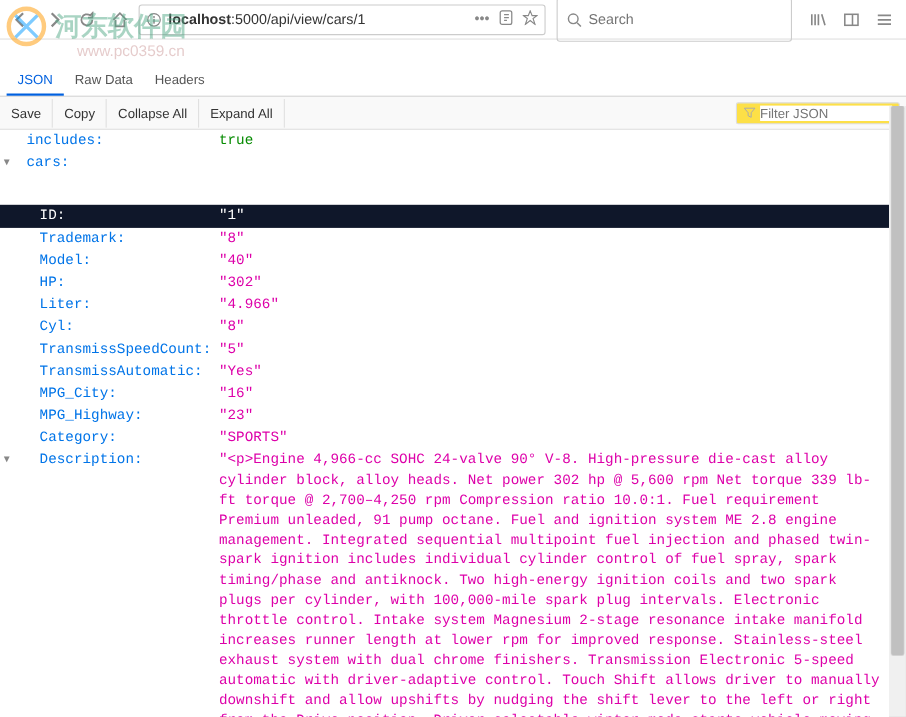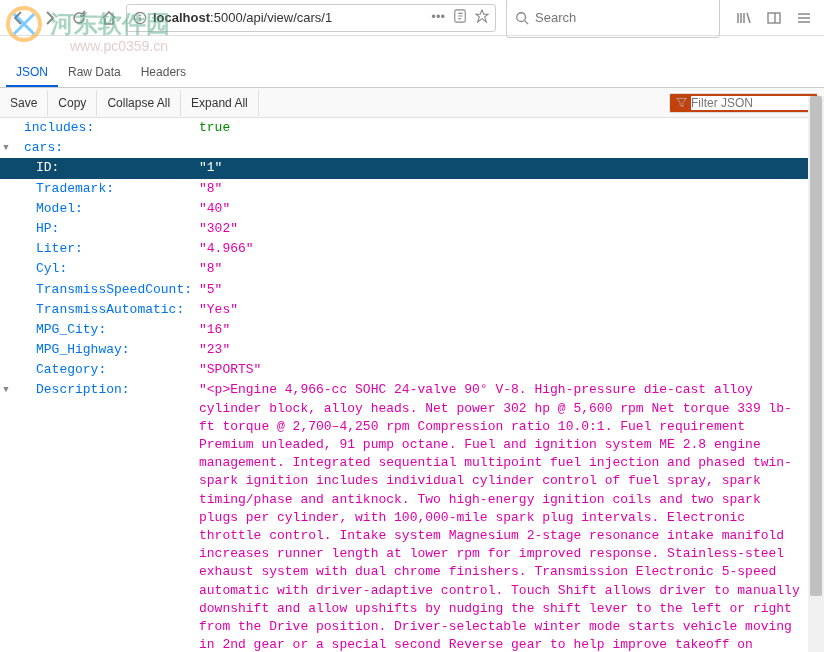--- a/index.html
+++ b/index.html
@@ -17,26 +17,26 @@
 .search-wrap input { border: none; outline: none; flex: 1; font-size: 13px; }
 .rt-icons { display: flex; gap: 2px; margin-left: 6px; }
 
 .tabs { height: 30px; display: flex; align-items: flex-end; border-bottom: 1px solid #ccc; padding-left: 6px; font-size: 12px; margin-top: 22px; }
 .tab { padding: 6px 10px; cursor: pointer; color: #555; border-bottom: 2px solid transparent; }
 .tab.active { color: #0060df; border-bottom-color: #0060df; }
 
 .act-bar { height: 30px; display: flex; align-items: center; border-bottom: 1px solid #e0e0e0; font-size: 12px; background: #f9f9f9; }
 .act { padding: 6px 10px; cursor: pointer; color: #333; border-right: 1px solid #e0e0e0; }
 .spacer { flex: 1; }
-.filter-wrap { display: flex; align-items: center; border: 1px solid #ddd; border-radius: 2px; margin: 3px 6px; padding: 2px 6px; gap: 4px; color: #aaa; background: #c2410c; }
+.filter-wrap { display: flex; align-items: center; border: 1px solid #ddd; border-radius: 2px; margin: 3px 6px; padding: 2px 6px; gap: 4px; color: #aaa; background: #fde047; }
 .filter-wrap input { border: none; outline: none; font-size: 12px; width: 120px; }
 
 .json-area { height: calc(652px - 36px - 30px - 30px); overflow-y: auto; font-family: "Consolas", "Courier New", monospace; font-size: 13px; line-height: 1.4; padding-bottom: 10px; }
 .row { display: flex; padding: 1px 0; align-items: flex-start; }
-.row.sel { background: #0c4a6e; }
+.row.sel { background: #0f172a; margin-top: 28px; }
 .row.sel .key, .row.sel .val { color: #fff !important; }
 .twisty { width: 12px; text-align: center; color: #888; font-size: 9px; padding-top: 3px; cursor: pointer; }
 .indent { width: 12px; }
 .key { color: #0074e8; min-width: 175px; flex-shrink: 0; }
 .val { color: #dd00a9; white-space: pre-wrap; word-break: break-word; flex: 1; padding-right: 20px; }
 .val.bool { color: #058b00; }
 .watermark { position: absolute; top: 0; left: 0; width: 200px; height: 60px; pointer-events: none; opacity: 0.5; z-index: 100; }
 .wm1 { font-size: 24px; font-weight: bold; color: #5a8; position: absolute; top: 8px; left: 50px; }
 .wm2 { font-size: 14px; color: #c99; position: absolute; top: 38px; left: 70px; }
 .wm-logo { position: absolute; top: 4px; left: 4px; width: 40px; height: 40px; }

